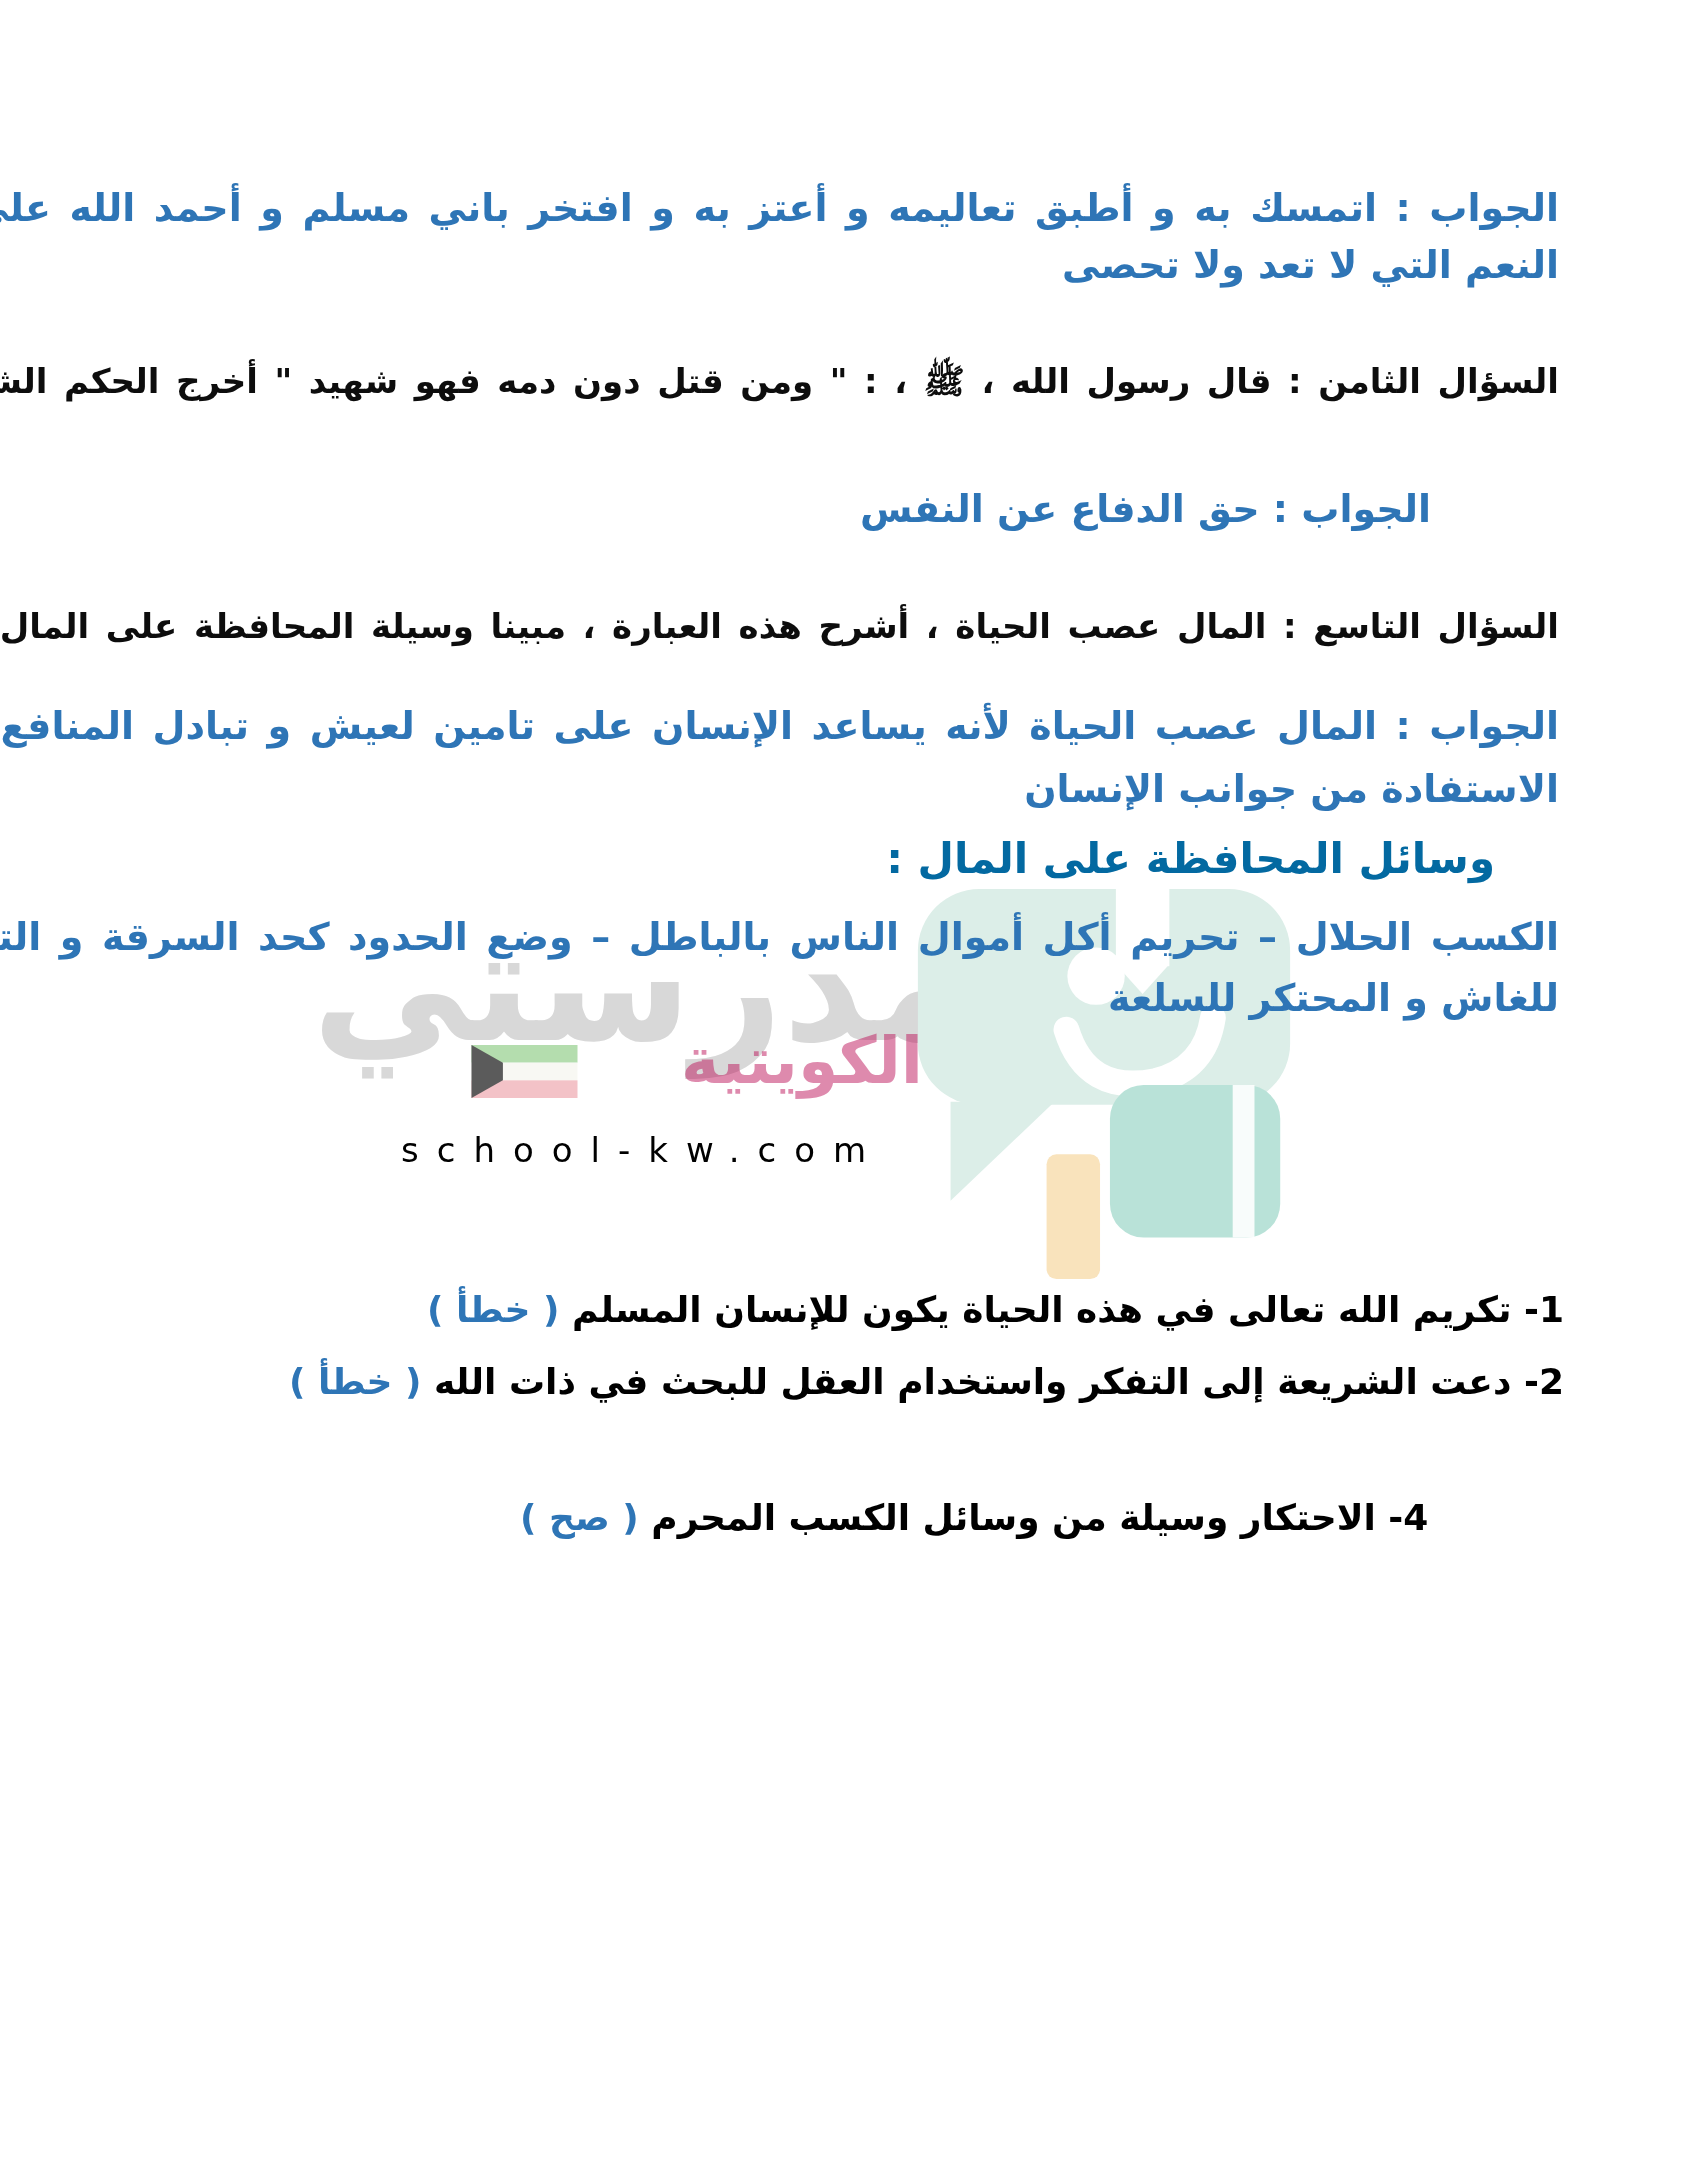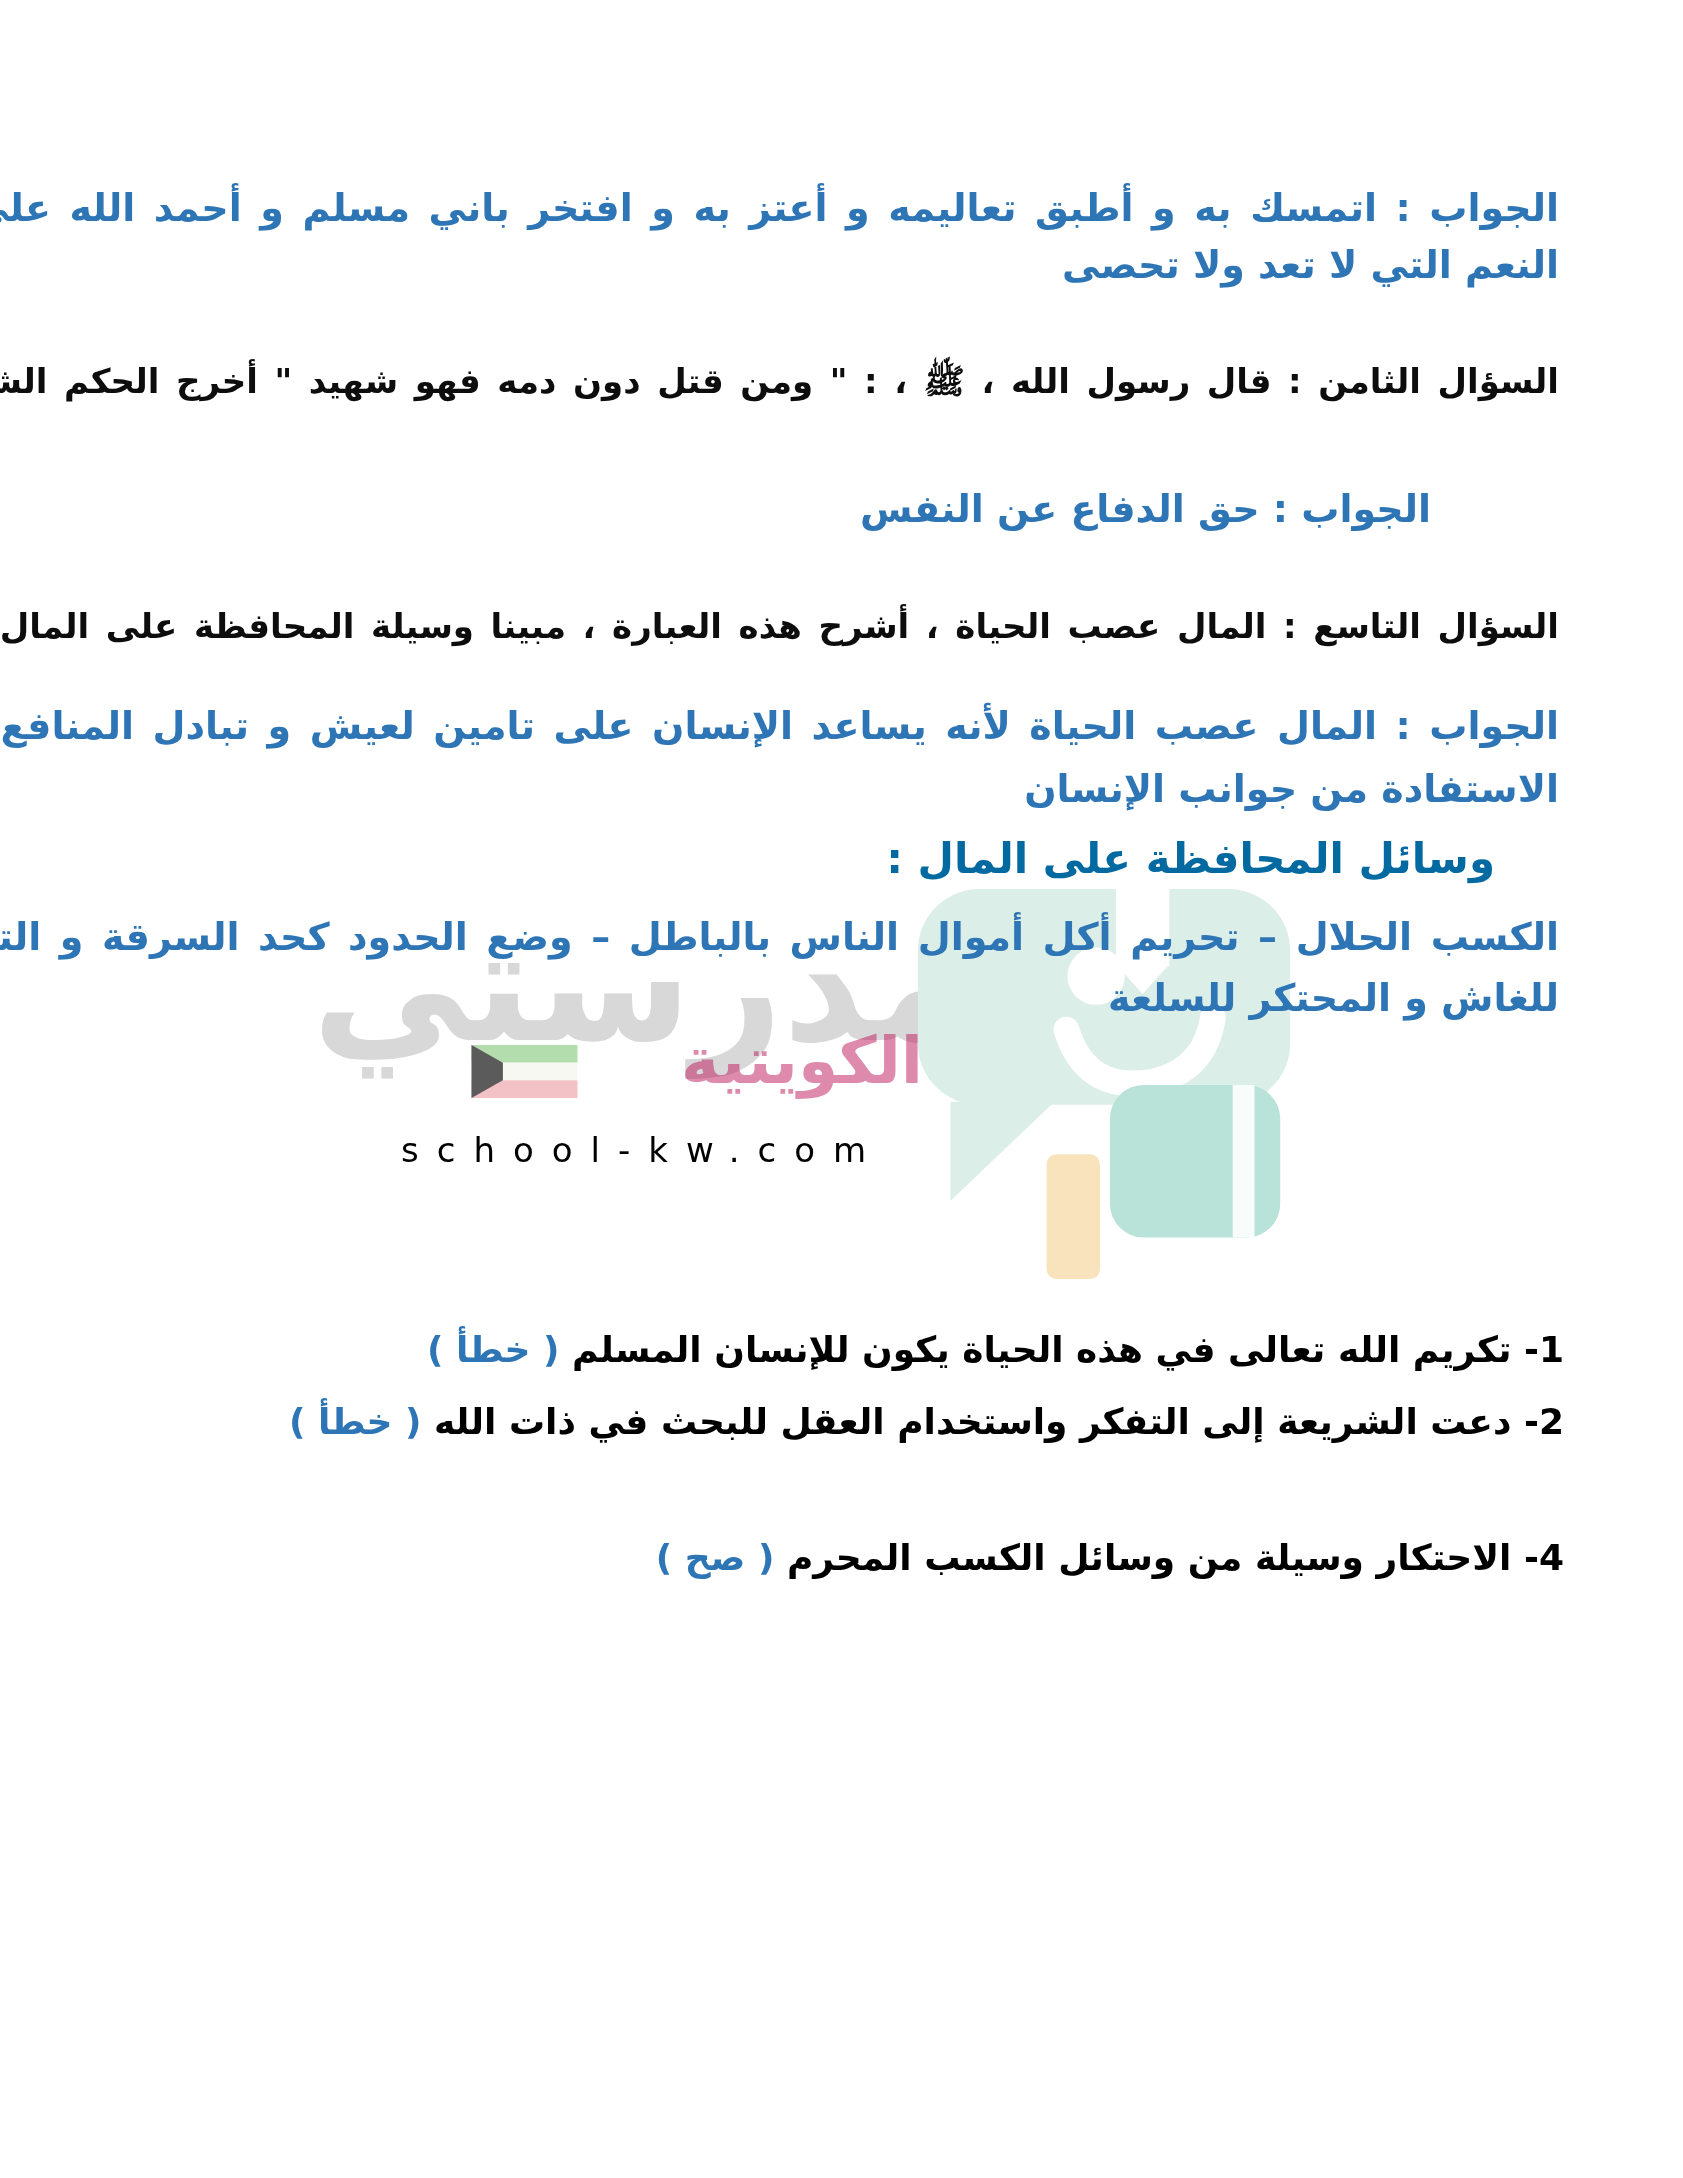--- a/index.html
+++ b/index.html
@@ -34,22 +34,22 @@
   .a{font-weight:bold;font-size:38px;}
   #answer-top{top:180px;line-height:57px;}
   #question8{top:345px;line-height:73px;}
   #answer8{top:487px;right:252px;}
   #question9{top:606px;}
   #answer9{top:695px;line-height:63px;}
   #money-heading{top:834px;right:188px;font-size:42px;font-weight:bold;}
   #money-means{top:907px;line-height:61px;}
   #question10{top:1042px;line-height:81px;}
   .tf{
-    position:absolute;left:520px;width:1044px;direction:rtl;text-align:right;
-    white-space:nowrap;font-size:36px;font-weight:bold;color:#000;margin-top:40px;
+    position:absolute;left:520px;width:1044px;direction:rtl;text-align:left;
+    white-space:nowrap;font-size:36px;font-weight:bold;color:#000;
   }
   #tf-0{top:1289px;}
   #tf-1{top:1361px;}
   #tf-2{top:1426px;}
   #tf-3{top:1497px;}
   #tf-4{top:1550px;}
 </style>
 </head>
 <body>
 

